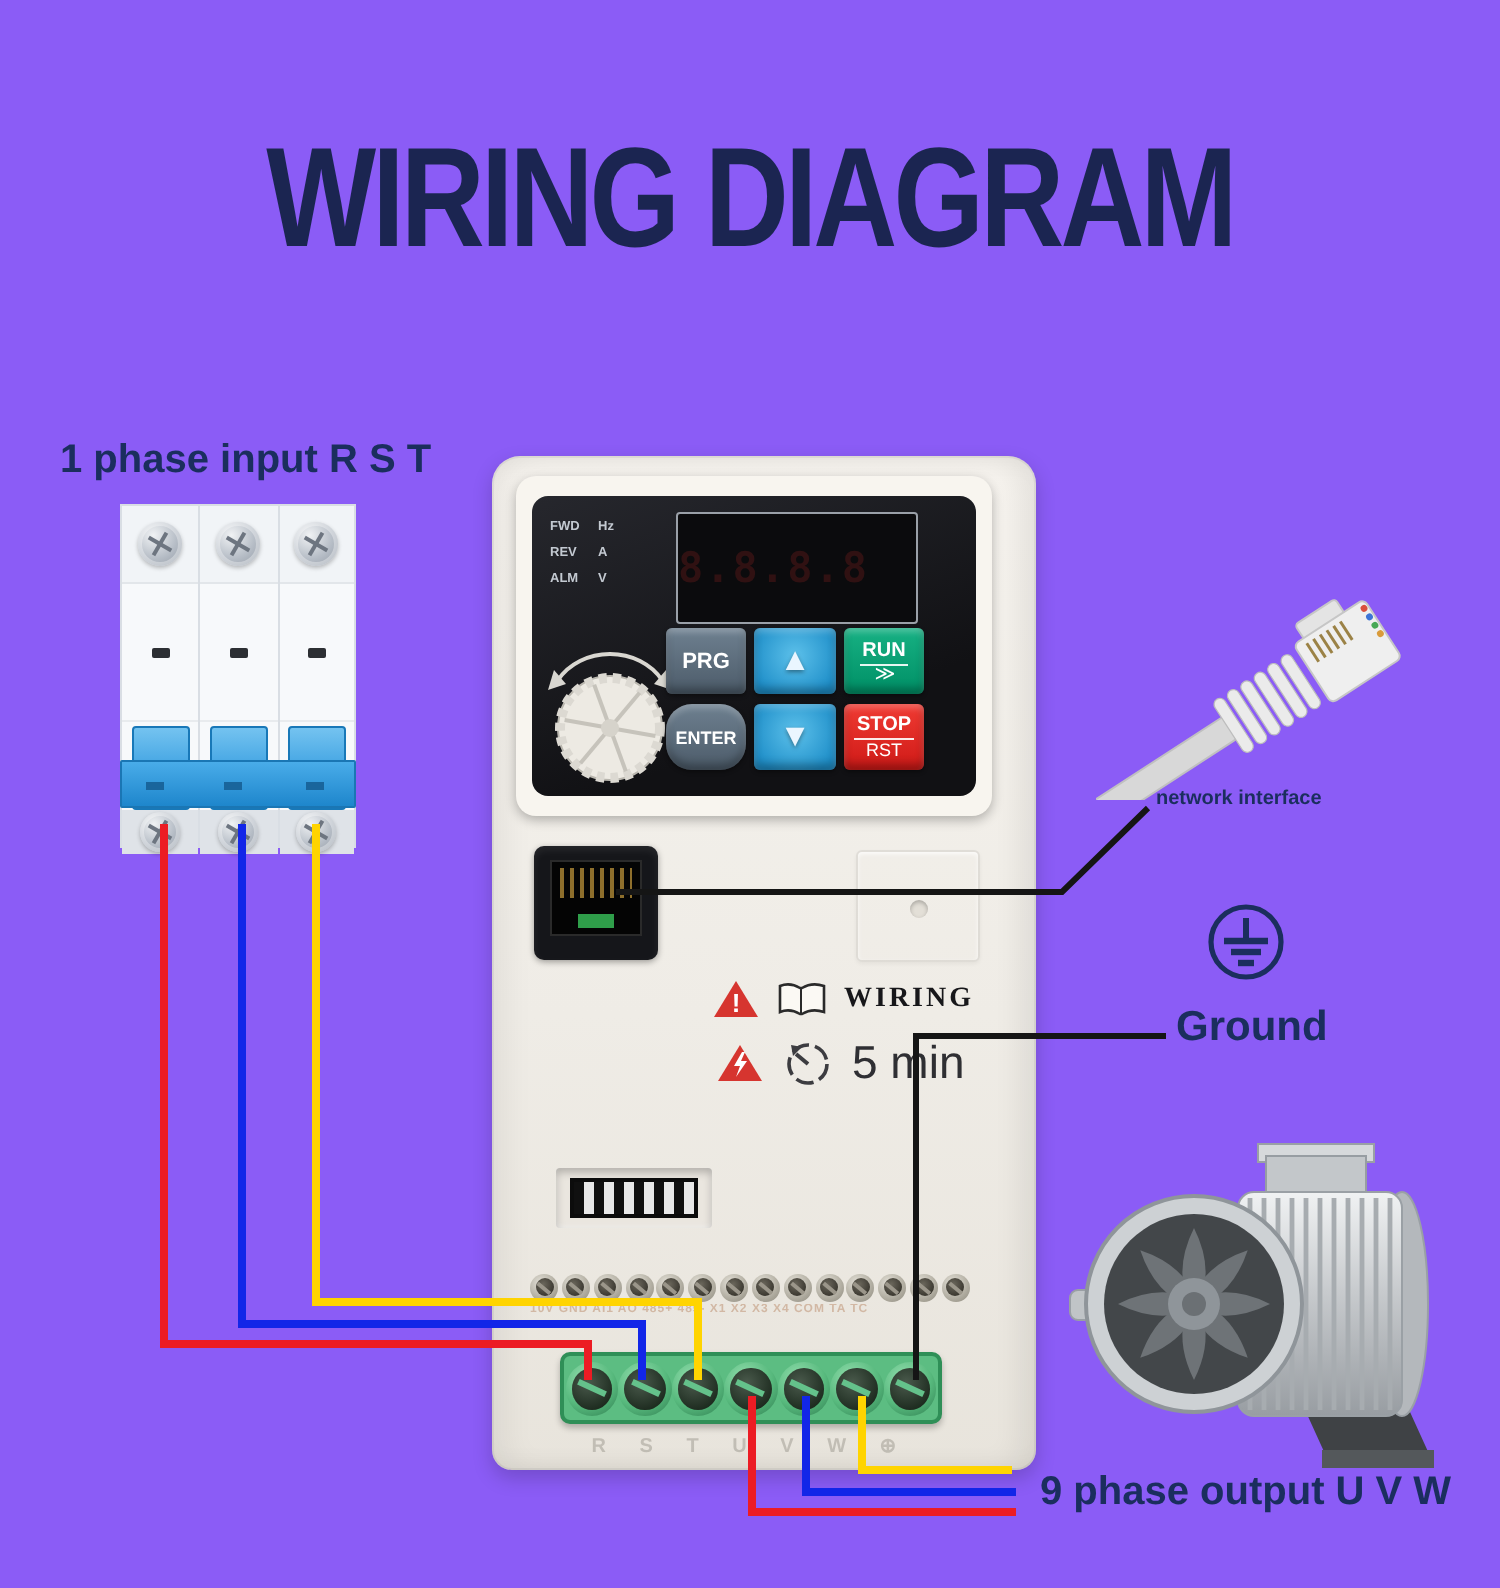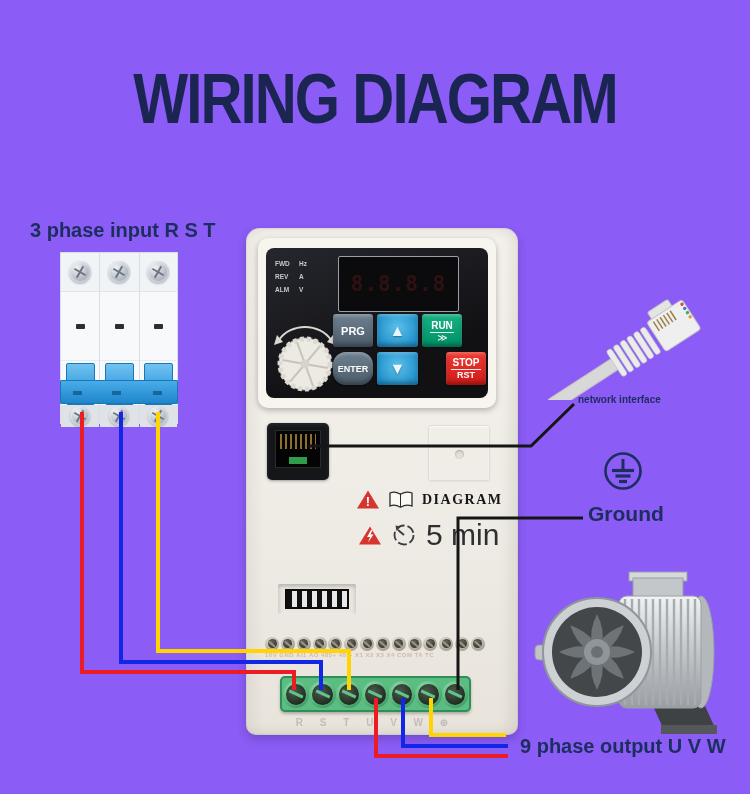--- a/index.html
+++ b/index.html
@@ -52,41 +52,41 @@
        background:linear-gradient(180deg,#f6f3ee,#efece6 55%,#e8e4dc);
        border-radius:14px 14px 10px 10px;
        box-shadow:0 4px 10px rgba(0,0,0,.18),inset 0 0 0 1px rgba(0,0,0,.05),
                   inset 8px 0 14px rgba(0,0,0,.05), inset -8px 0 14px rgba(0,0,0,.07);}
   #keypad-bezel{left:12px;top:10px;width:238px;height:170px;background:#f8f5ef;
        border-radius:10px;box-shadow:0 2px 6px rgba(0,0,0,.28);}
   #keypad{left:20px;top:20px;width:222px;height:150px;border-radius:8px;
        background:linear-gradient(160deg,#26272d,#111114 70%);}
 
   #display{left:72px;top:8px;width:119px;height:54px;border:1px solid #9aa0a8;border-radius:2px;
-       background:#0b0b0d;display:flex;align-items:center;justify-content:center;}
+       background:#0b0b0d;display:flex;align-items:center;justify-content:flex-start;}
   .seg{font-family:"DejaVu Sans Mono",monospace;font-weight:700;font-size:21px;
        color:#551818;opacity:.5;letter-spacing:1px;}
 
   #indicators{left:9px;top:13px;display:grid;grid-template-columns:24px 18px;row-gap:7px;
        font-size:6.5px;color:#c3c9d1;font-weight:700;}
   #indicators span{line-height:6px;}
 
   .key{position:absolute;border-radius:3px;display:flex;flex-direction:column;
        align-items:center;justify-content:center;color:#fff;
        box-shadow:inset 0 -3px 4px rgba(0,0,0,.3),inset 0 2px 3px rgba(255,255,255,.25),0 1px 2px rgba(0,0,0,.4);}
   #key-prg  {left:67px; top:66px; width:40px;height:33px;background:linear-gradient(180deg,#6e8090,#4c5b69);font-size:11px;font-weight:700;}
   #key-up   {left:111px;top:66px; width:41px;height:33px;background:radial-gradient(circle at 50% 42%,#5cc0ea,#1f8fc9 80%);}
   #key-run  {left:156px;top:66px; width:40px;height:33px;background:linear-gradient(180deg,#17b183,#009066);}
   #key-enter{left:67px; top:104px;width:40px;height:33px;background:linear-gradient(180deg,#6e8090,#4c5b69);font-size:9px;font-weight:700;border-radius:13px;}
   #key-down {left:111px;top:104px;width:41px;height:33px;background:radial-gradient(circle at 50% 42%,#5cc0ea,#1f8fc9 80%);}
-  #key-stop {left:156px;top:104px;width:40px;height:33px;background:linear-gradient(180deg,#ef3b33,#cf1a17);margin-left:24px;}
+  #key-stop {left:156px;top:104px;width:40px;height:33px;background:linear-gradient(180deg,#ef3b33,#cf1a17);}
   .arrow-glyph{font-size:16px;color:#eaf6ff;text-shadow:0 1px 2px rgba(0,0,0,.4);}
   .run-word,.stop-word{font-size:10px;font-weight:700;border-bottom:1px solid rgba(255,255,255,.9);padding:0 1px 1px;}
   .run-arr{font-size:10px;line-height:9px;letter-spacing:-1px;}
-  .rst-word{font-size:9px;font-weight:700;line-height:10px;}
+  .rst-word{font-size:9px;font-weight:400;line-height:10px;}
 
   
   #knob{left:2px;top:70px;width:74px;height:78px;}
 
   
   #rj45{left:21px;top:195px;width:62px;height:57px;background:#15161a;border-radius:5px;
         box-shadow:inset 0 2px 4px rgba(255,255,255,.08),0 1px 3px rgba(0,0,0,.35);}
   #rj45 .jack{position:absolute;left:8px;right:8px;top:7px;bottom:12px;background:#040404;border:1px solid #2a2a2a;}
   #rj45 .pins{position:absolute;left:4px;right:4px;top:3px;height:15px;
         background:repeating-linear-gradient(90deg,#8e6f2c 0 2px,#050505 2px 5px);}
@@ -94,21 +94,21 @@
   #blank-panel{left:182px;top:197px;width:60px;height:54px;border-radius:3px;
         border:1px solid rgba(0,0,0,.07);box-shadow:inset 0 1px 2px rgba(255,255,255,.8),0 1px 2px rgba(0,0,0,.05);}
   #blank-panel .hole{position:absolute;left:26px;top:24px;width:9px;height:9px;border-radius:50%;
         background:#e3dfd7;box-shadow:inset 0 1px 2px rgba(0,0,0,.25);}
 
   
   #warn1{left:110px;top:261px;display:flex;align-items:center;gap:8px;}
   #warn2{left:112px;top:290px;display:flex;align-items:center;gap:9px;}
   .warn-word{font-family:"Liberation Serif",serif;font-weight:700;font-size:14px;
              letter-spacing:1.5px;color:#17171a;}
-  .five-min{font-size:30px;color:#2f2f33;}
+  .five-min{font-size:23px;color:#2f2f33;}
 
   
   #dip{left:32px;top:356px;width:78px;height:30px;background:#eae6df;border-radius:2px;
        box-shadow:inset 0 2px 4px rgba(0,0,0,.25), inset 0 -1px 2px rgba(255,255,255,.6);
        display:flex;align-items:center;justify-content:center;}
   #dip .block{width:64px;height:20px;background:repeating-linear-gradient(90deg,#101010 0 5px,#e8e8e8 5px 10px);
        border:2px solid #0c0c0c;box-sizing:border-box;}
 
   
   #ctrl-row{left:19px;top:408px;width:220px;height:15px;display:flex;justify-content:space-between;align-items:center;}
@@ -144,21 +144,21 @@
   #ground-icon{left:602px;top:450px;width:42px;height:42px;z-index:20;}
   #motor{left:533px;top:570px;width:185px;height:168px;z-index:20;}
 </style>
 </head>
 <body>
 
 <div class="page">
 
   <div class="title">WIRING DIAGRAM</div>
 
-  <div class="navy-label" id="input-label">3 phase input R S T</div>
+  <div class="navy-label" id="input-label">1 phase input R S T</div>
 
   <div class="abs" id="breaker">
     <div class="modules">
       <div class="module">
         <div class="m-top">
             <span class="bscrew"></span>
           </div>
         <div class="m-body">
             <span class="slot"></span>
           </div>
@@ -269,21 +269,21 @@
 
     <div class="abs" id="warn1">
       <svg width="24" height="21" viewBox="0 0 24 21">
         <polygon points="12,1.5 23,19.5 1,19.5" fill="#d6352f"></polygon>
         <text x="12" y="17" font-size="13" font-weight="bold" fill="#ffffff" text-anchor="middle">!</text>
       </svg>
       <svg width="26" height="20" viewBox="0 0 26 20">
         <path d="M2 3 Q7 1 12 4 L13 4 Q18 1 24 3 L24 16 Q18 14 13 17 L12 17 Q7 14 2 16 Z" fill="#fbf9f4" stroke="#2a2a2a" stroke-width="1.3"></path>
         <line x1="12.5" y1="4" x2="12.5" y2="17" stroke="#2a2a2a" stroke-width="1"></line>
       </svg>
-      <span class="warn-word">DIAGRAM</span>
+      <span class="warn-word">WIRING</span>
     </div>
 
     <div class="abs" id="warn2">
       <svg width="24" height="21" viewBox="0 0 24 21">
         <polygon points="12,1.5 23,19.5 1,19.5" fill="#d6352f"></polygon>
         <polygon points="13,5 9,12 12,12 10,17.5 15.5,9.5 12.5,9.5 14.5,5" fill="#ffffff"></polygon>
       </svg>
       <svg width="26" height="26" viewBox="0 0 26 26">
         <circle cx="13" cy="13" r="9.5" fill="none" stroke="#3c3c40" stroke-width="1.8" stroke-dasharray="9 3"></circle>
         <line x1="13" y1="13" x2="7" y2="8" stroke="#3c3c40" stroke-width="2"></line>

